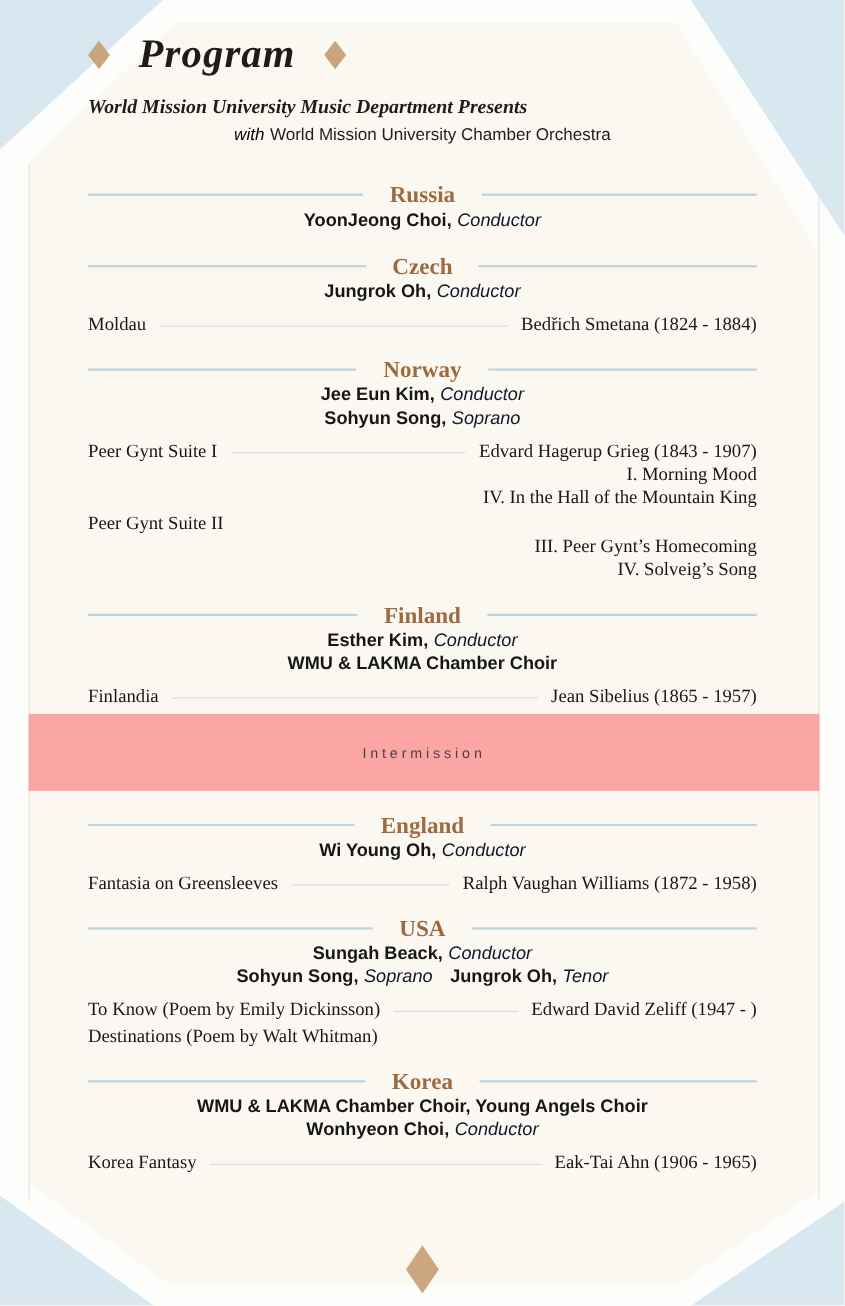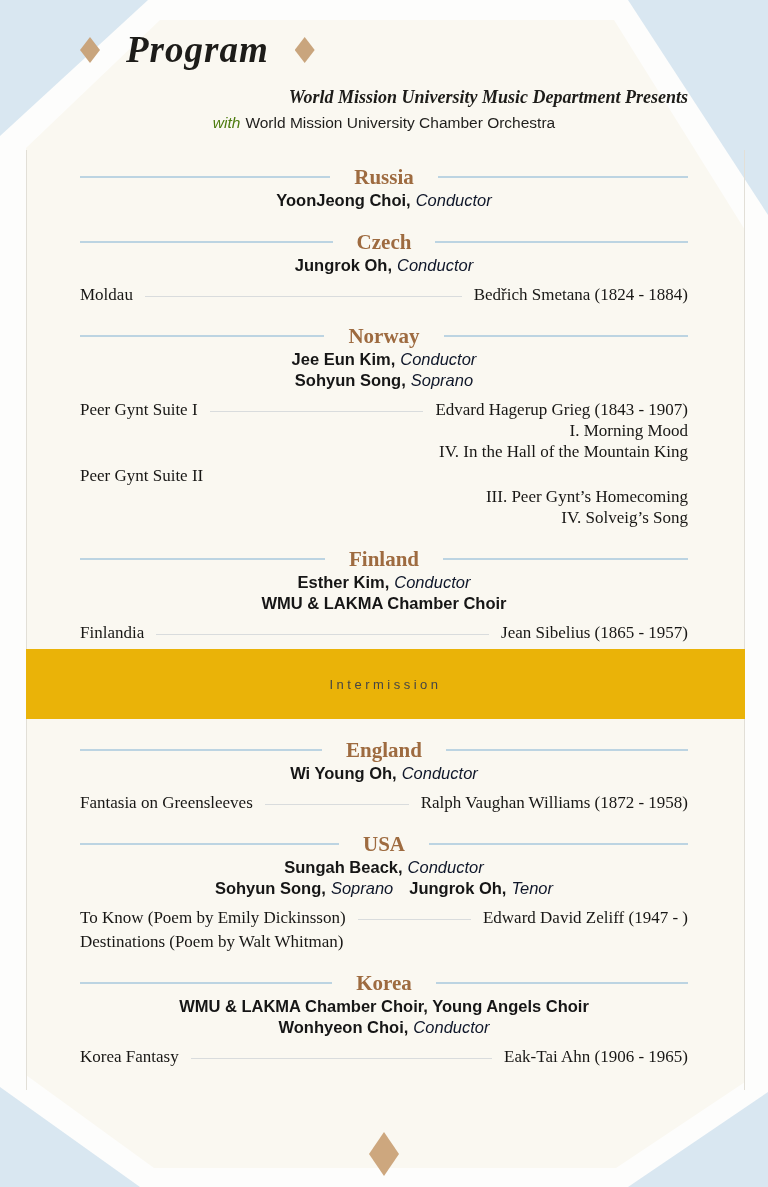--- a/index.html
+++ b/index.html
@@ -15,43 +15,43 @@
   .corner.br{right:0;bottom:0;width:140px;height:95px;clip-path:polygon(100% 0,100% 100%,0 100%);}
   .side-line{position:absolute;top:150px;bottom:97px;width:1px;background:#e2dfd7;}
   .side-line.left{left:26px;}
   .side-line.right{left:744px;}
 
   .content{position:absolute;left:80px;top:0;width:608px;}
 
   .title-row{display:flex;justify-content:flex-start;align-items:center;gap:26px;margin-top:28px;}
   .title{font-size:37px;line-height:44px;font-weight:bold;font-style:italic;color:#1d1c19;letter-spacing:1px;}
   .dm{width:20px;height:26px;background:#c9a57d;clip-path:polygon(50% 0,100% 50%,50% 100%,0 50%);}
-  .sub1{text-align:right;font-size:18px;line-height:23px;font-weight:bold;font-style:italic;color:#1d1c19;margin-top:14px;}
+  .sub1{text-align:left;font-size:18px;line-height:23px;font-weight:bold;font-style:italic;color:#1d1c19;margin-top:14px;}
   .sub2{text-align:center;font-family:"Liberation Sans",sans-serif;font-size:15.5px;line-height:19px;color:#1f1e1c;margin-top:4px;}
-  .sub2 .with{font-style:italic;color:#4d7c0f;margin-right:5px;}
+  .sub2 .with{font-style:italic;color:#000000;margin-right:5px;}
 
   .section{margin-top:18px;}
   .section.first{margin-top:32px;}
   .head-row{display:flex;align-items:center;gap:24px;}
   .head-line{flex:1;height:2px;background:#bcd4e2;}
   .head-text{font-size:21px;line-height:26px;font-weight:bold;color:#9e6b40;}
   .perf-line{text-align:center;font-family:"Liberation Sans",sans-serif;font-size:16.5px;line-height:21px;color:#141414;}
   .perf-line:first-of-type{margin-top:4px;}
   .pair{margin:0 8px;white-space:nowrap;}
   .pname{font-weight:bold;color:#161616;}
   .prole{font-style:italic;color:#0f172a;margin-left:5px;}
   .pieces{margin-top:8px;}
   .piece-group + .piece-group{margin-top:3px;}
   .piece-row{display:flex;align-items:baseline;font-size:17px;line-height:21px;color:#181715;}
   .piece-title{white-space:nowrap;}
   .leader{flex:1;height:1px;background:#d9dcdd;align-self:center;margin:0 12px;position:relative;top:2px;}
   .composer{white-space:nowrap;}
   .subitem{padding-left:22px;font-size:17px;line-height:21px;color:#181715;text-align:right;}
 
-  .band{height:70px;margin:6px -57px 2px -54px;background:#eab308;
+  .band{height:70px;margin:6px -57px 2px -54px;background:#fca5a5;
         display:flex;align-items:center;justify-content:center;}
   .band-text{font-family:"Liberation Sans",sans-serif;font-size:13px;letter-spacing:3.5px;color:#454545;}
 
   .bottom-dm{position:absolute;left:50%;top:1132px;width:30px;height:44px;transform:translateX(-50%);
              background:#cda77e;clip-path:polygon(50% 0,100% 50%,50% 100%,0 50%);}
 </style>
 </head>
 <body>
 
 <div class="page">

